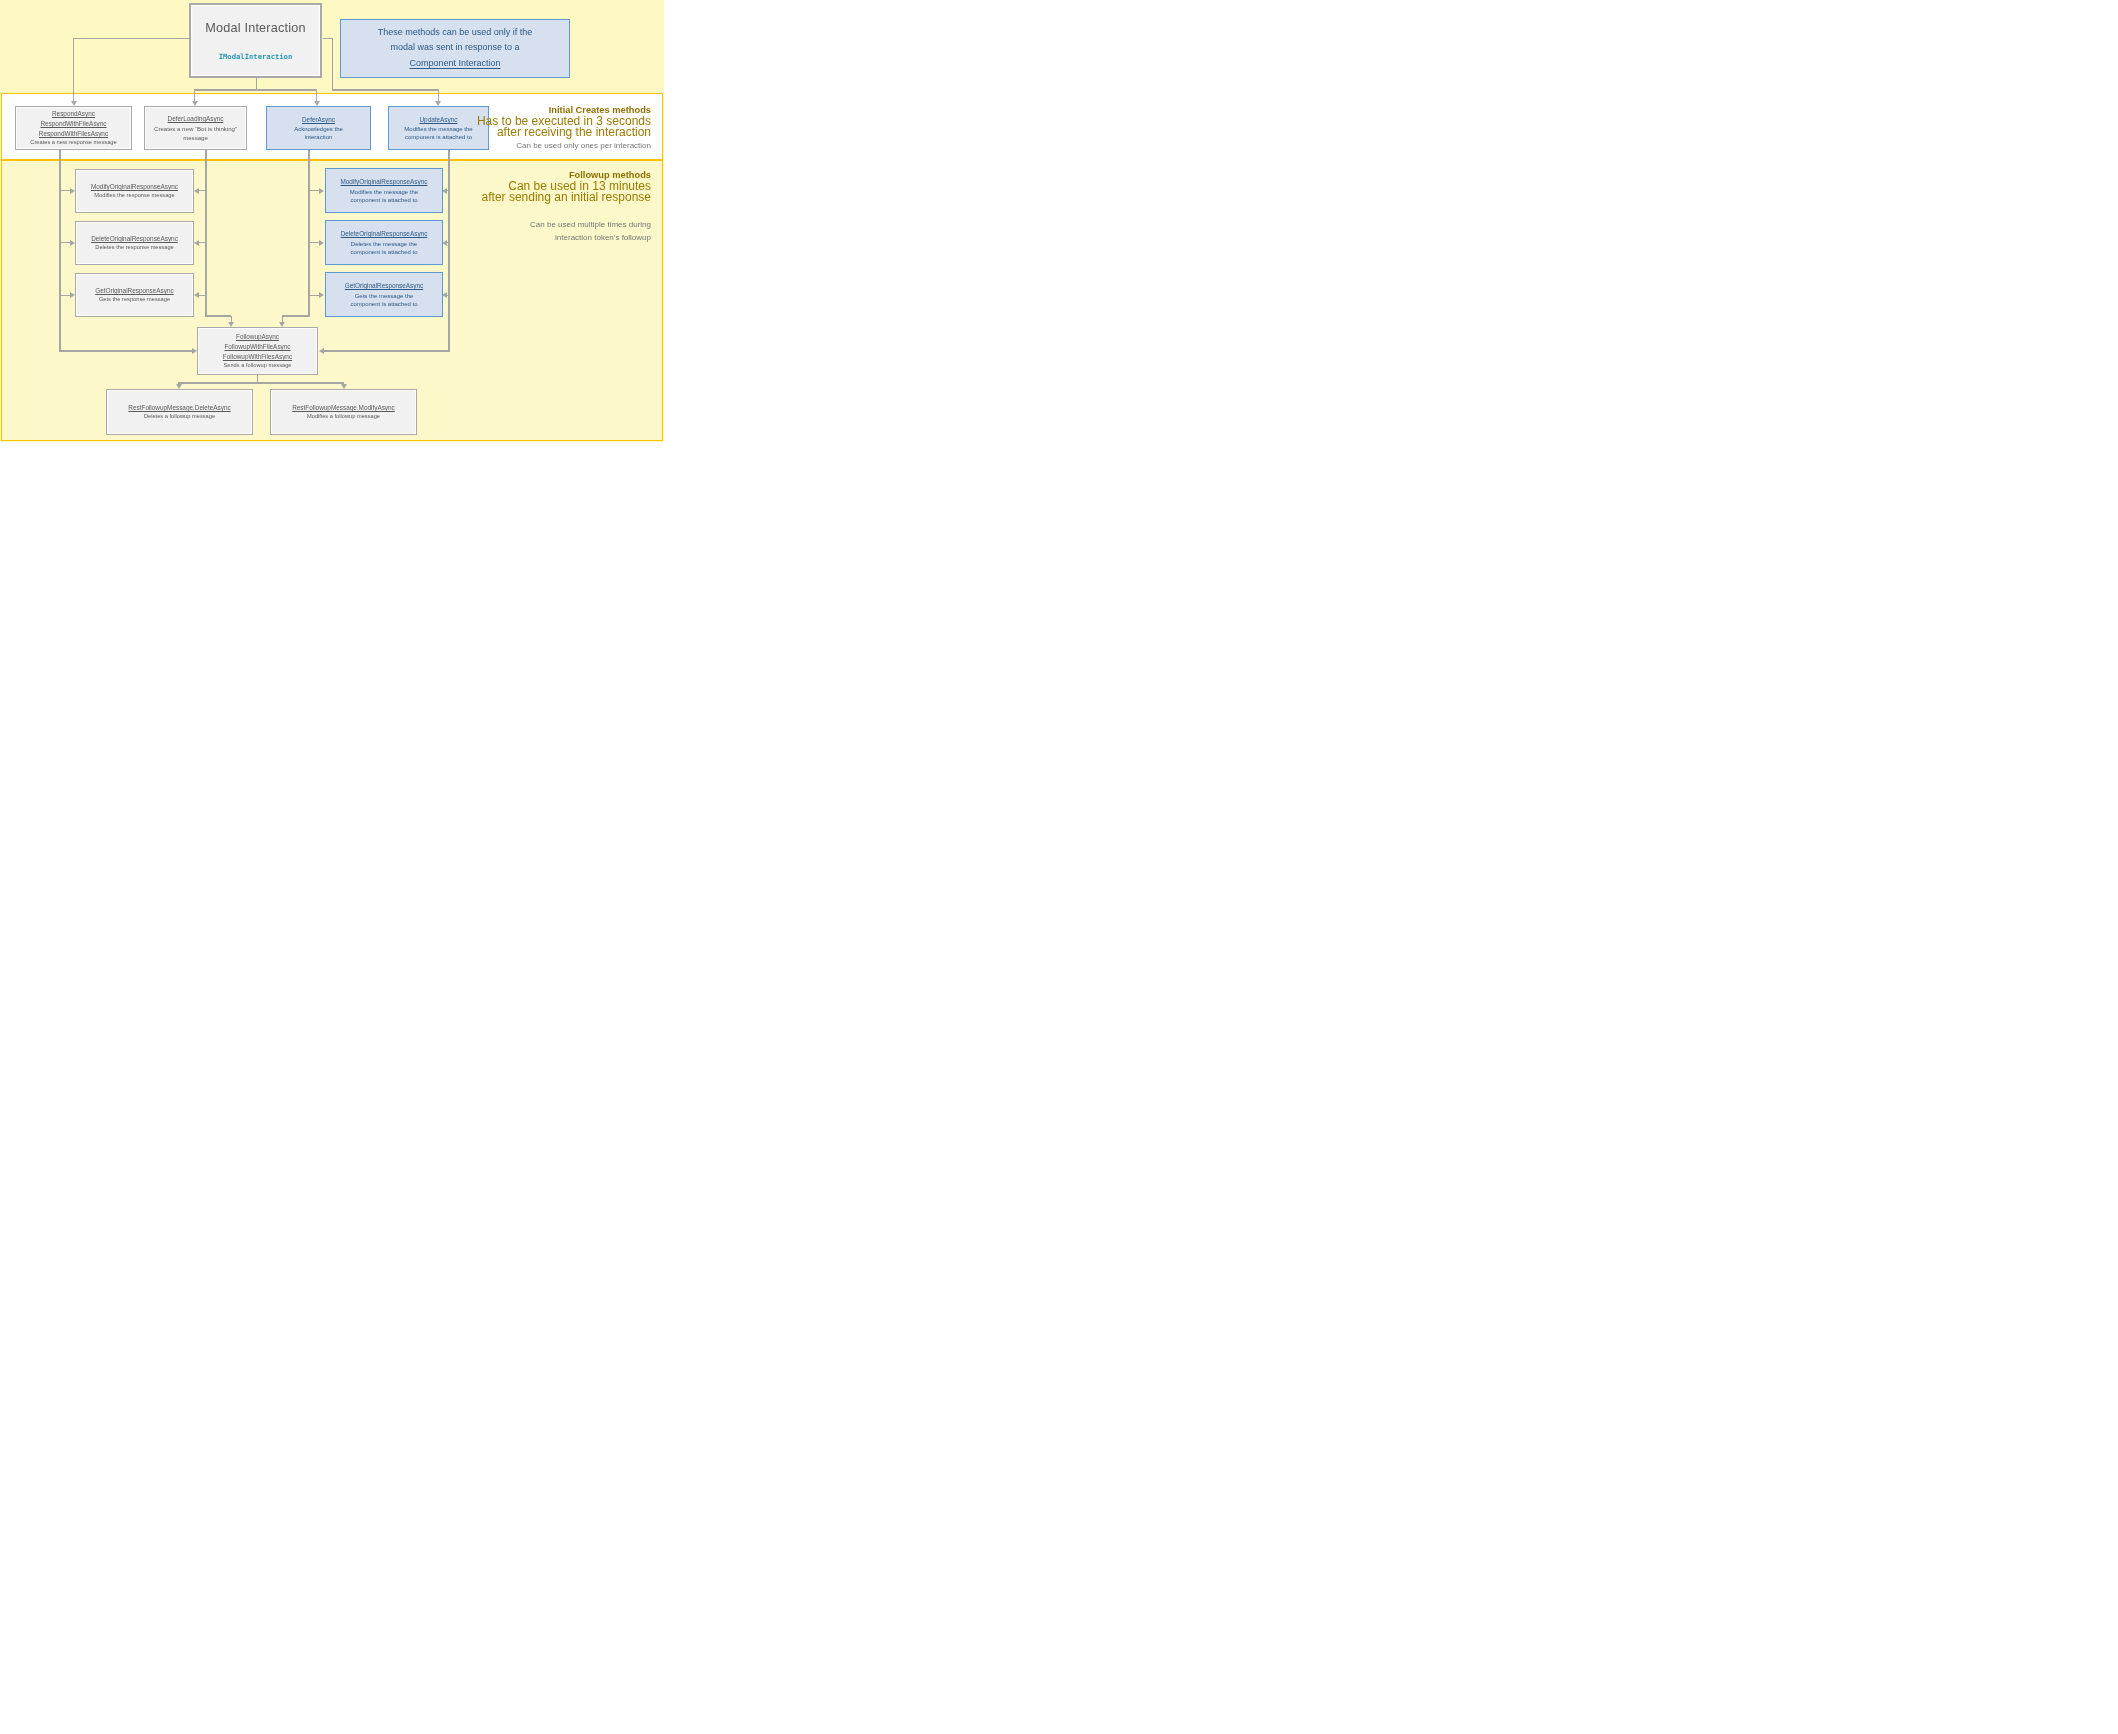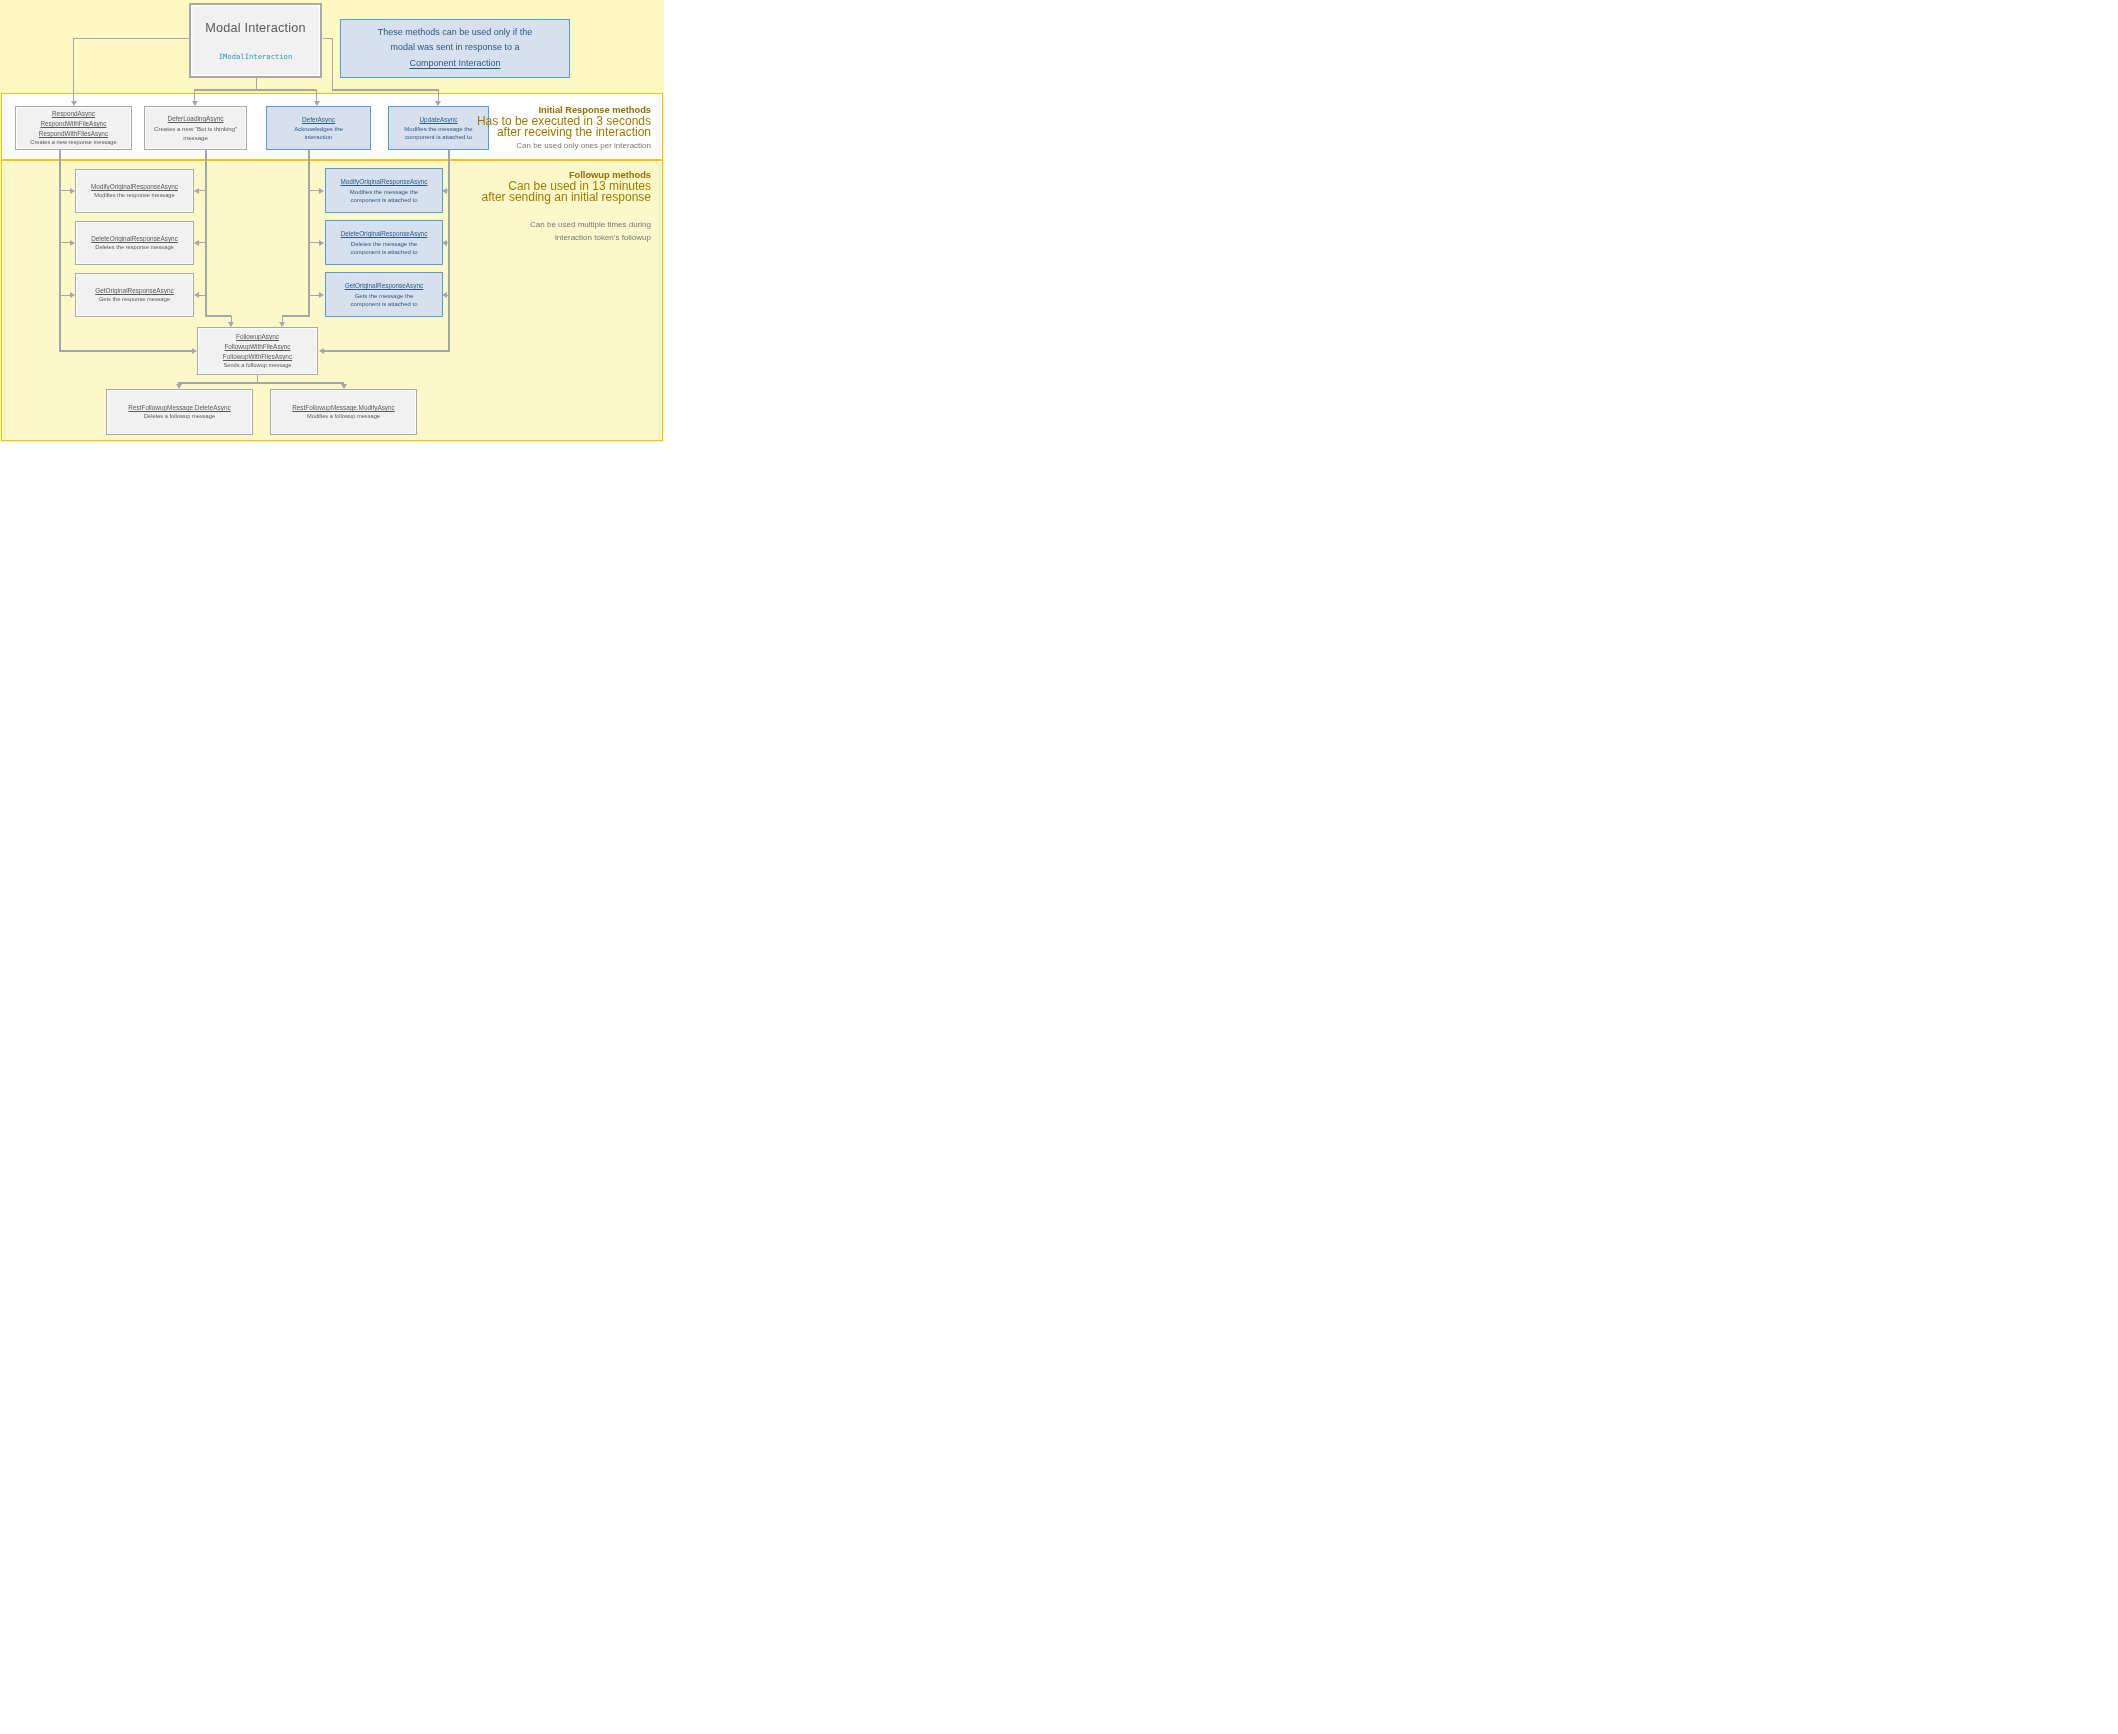--- a/index.html
+++ b/index.html
@@ -20,21 +20,21 @@
   
   .box{position:absolute;box-sizing:border-box;display:flex;flex-direction:column;justify-content:center;align-items:center;text-align:center;z-index:5;}
   .gray-box{background:#F1F1F2;border:1.7px solid #A9A9A9;box-shadow:inset 0 0 0 0.8px #ffffff;color:#595959;}
   .blue-box{background:#D6E0EF;border:1.3px solid #5B9BD5;color:#2B5A87;}
   .method{display:block;text-decoration:underline;text-underline-offset:1.3px;font-size:6.4px;line-height:9.7px;}
   .desc{display:block;font-size:5.7px;line-height:7.6px;padding:0.4px 3.4px 0 3.4px;}
   .blue-box .desc{font-size:6px;line-height:8px;}
 
   .modal-box{left:189px;top:3.4px;width:133px;height:75px;border-width:2.1px;box-shadow:inset 0 0 0 1.3px #ffffff;}
   .modal-title{font-size:12.7px;color:#595959;letter-spacing:0.2px;}
-  .modal-sub{margin-top:17px;font-family:"DejaVu Sans Mono","Liberation Mono",monospace;font-size:7.2px;color:#2A96B4;}
+  .modal-sub{margin-top:17px;font-family:"DejaVu Sans Mono","Liberation Mono",monospace;font-size:7.2px;color:#2A96B4;font-weight:bold;}
 
   .note-box{position:absolute;left:340px;top:18.6px;width:230px;height:59px;box-sizing:border-box;background:#D6E0EF;border:1.3px solid #5B9BD5;color:#2B5A87;display:flex;flex-direction:column;justify-content:center;text-align:center;z-index:5;}
   .note-line{font-size:9px;line-height:15.3px;}
   .note-link{text-decoration:underline;text-decoration-thickness:0.8px;text-underline-offset:2.1px;}
 
   .side-note{position:absolute;right:13px;text-align:right;z-index:5;}
   .gold-h{font-size:9.3px;font-weight:bold;color:#8F6F00;line-height:12.3px;}
   .gold-l{font-size:12px;color:#9C7A00;line-height:11px;}
   .gray-l{font-size:8px;color:#76777A;line-height:11px;margin-top:16px;}
   .gray-l.pad{margin-top:2px;}
@@ -140,21 +140,21 @@
   <div class="box blue-box" style="left:266px;top:106px;width:105px;height:44px">
     <span class="method">DeferAsync</span>
     <span class="desc" style="max-width:72px">Acknowledges the interaction</span>
   </div>
   <div class="box blue-box" style="left:388px;top:106px;width:101px;height:44px">
     <span class="method">UpdateAsync</span>
     <span class="desc" style="max-width:91px">Modifies the message the component is attached to</span>
   </div>
 
   <div class="side-note" style="top:104px">
-    <div class="gold-h">Initial Response methods</div>
+    <div class="gold-h">Initial Creates methods</div>
     <div class="gold-l">Has to be executed in 3 seconds</div>
     <div class="gold-l">after receiving the interaction</div>
     <div class="gray-l pad">Can be used only ones per interaction</div>
   </div>
 
   <div class="side-note" style="top:169px">
     <div class="gold-h">Followup methods</div>
     <div class="gold-l">Can be used in 13 minutes</div>
     <div class="gold-l">after sending an initial response</div>
     <div class="gray-l">Can be used multiple times during</div>

